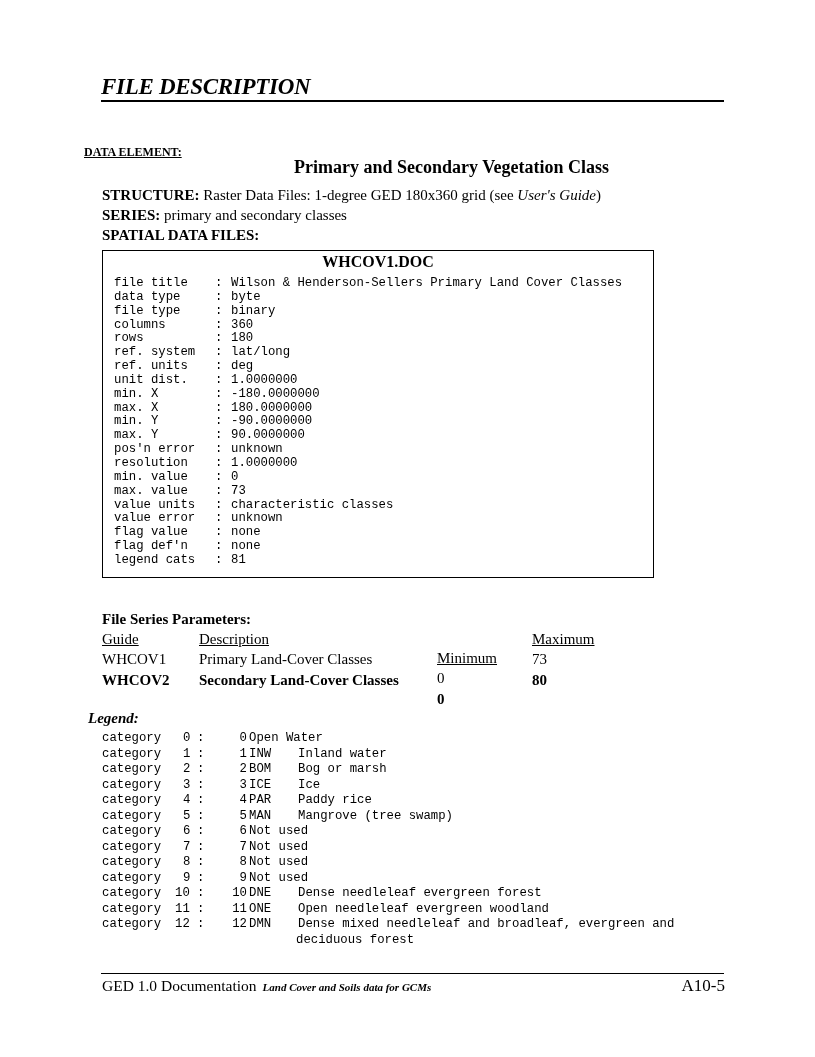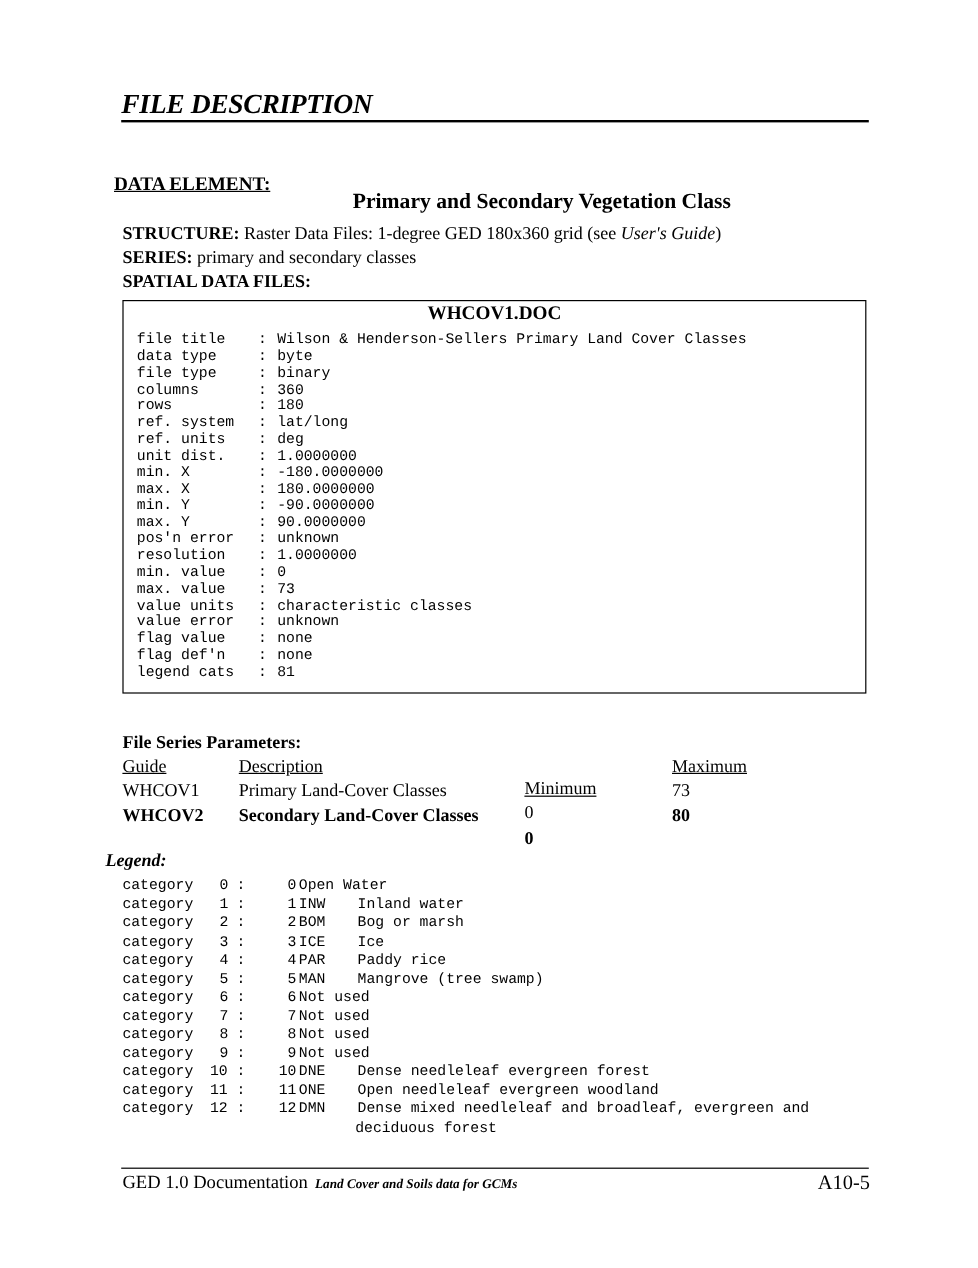--- a/index.html
+++ b/index.html
@@ -11,34 +11,34 @@
 
   
   #hdr-title {
     left: 101px; top: 74px; font-size: 23px; font-weight: bold; font-style: italic;
     letter-spacing: -0.3px; white-space: nowrap;
   }
   #hdr-rule { left: 101px; top: 100px; width: 623px; height: 0; border-top: 2px solid #000; }
 
   
   #de-label {
-    left: 95px; top: 145px; font-size: 16px; font-weight: bold; text-decoration: underline;
+    left: 84px; top: 145px; font-size: 12px; font-weight: bold; text-decoration: underline;
     white-space: nowrap;
   }
   #de-value { left: 294px; top: 145px; font-size: 18px; font-weight: bold; white-space: nowrap; margin-top: 12px; }
 
   .meta-line { left: 102px; font-size: 15px; white-space: nowrap; }
   .meta-line b { font-weight: bold; }
   #line-structure { top: 187px; }
   #line-series { top: 207px; }
   #line-spatial { top: 227px; }
 
   
   #doc-box {
-    left: 102px; top: 250px; width: 620px; height: 328px;
+    left: 102px; top: 250px; width: 552px; height: 328px;
     border: 1.5px solid #000; box-sizing: border-box;
   }
   #box-title {
     position: absolute; left: 0; right: 0; top: 2px; text-align: center;
     font-size: 16px; font-weight: bold;
   }
   #box-body {
     position: absolute; left: 11px; top: 26px;
     font-family: "Liberation Mono", "DejaVu Sans Mono", monospace;
     font-size: 12.3px; line-height: 13.85px; white-space: pre;
@@ -47,21 +47,21 @@
   .kv-key { display: inline-block; width: 101px; }
   .kv-sep { display: inline-block; width: 16px; }
 
   
   #fsp-title { left: 102px; top: 611px; font-size: 15px; font-weight: bold; white-space: nowrap; }
   .fsp-cell { font-size: 15px; white-space: nowrap; position: absolute; }
   .fsp-head { text-decoration: underline; }
   .c-file { left: 102px; }
   .c-desc { left: 199px; }
   .c-min { left: 437px; margin-top: 19px; }
-  .c-max { left: 560px; }
+  .c-max { left: 532px; }
   .r-head { top: 631px; }
   .r-0 { top: 651px; }
   .r-1 { top: 672px; font-weight: bold; }
 
   
   #legend-title { left: 88px; top: 710px; font-size: 15px; font-weight: bold; white-space: nowrap; font-style: italic; }
   #legend-body {
     left: 102px; top: 731px;
     font-family: "Liberation Mono", "DejaVu Sans Mono", monospace;
     font-size: 12.3px; line-height: 15.5px; white-space: pre;

